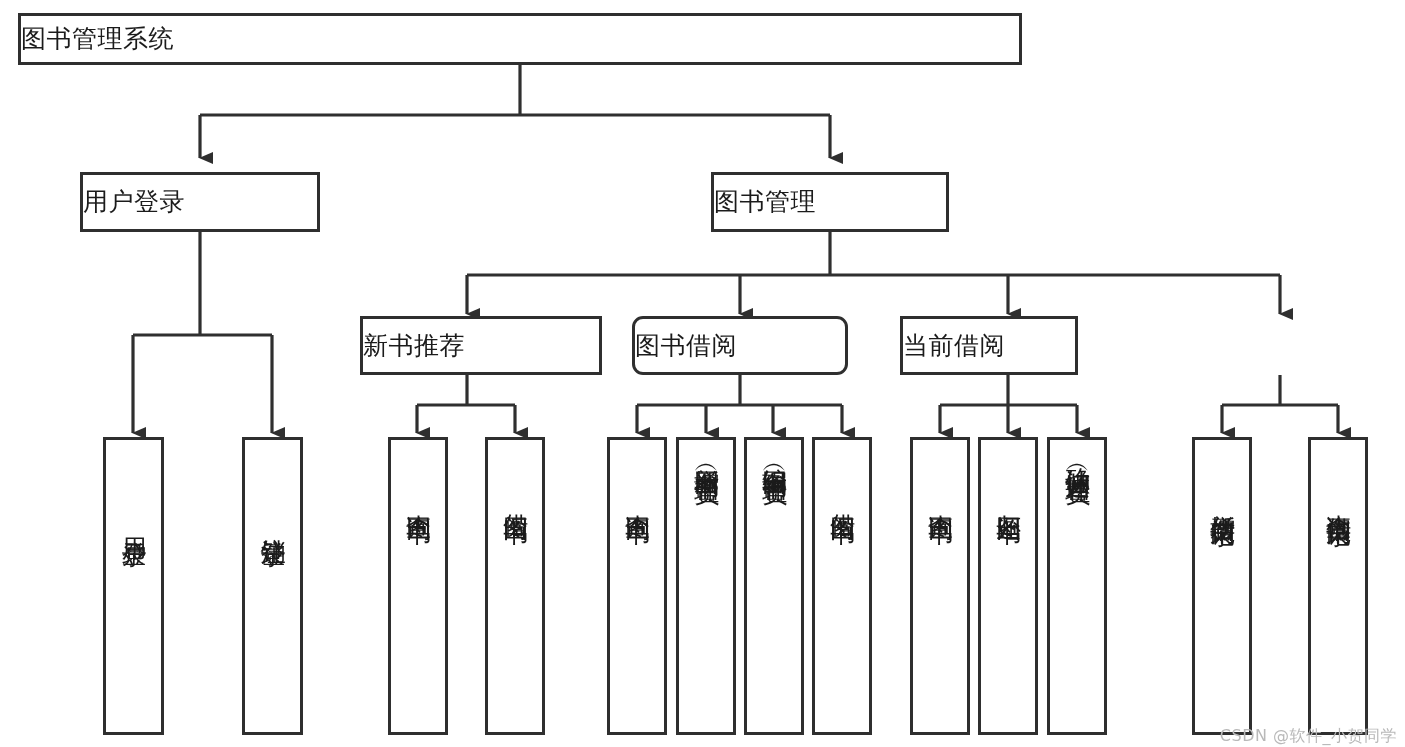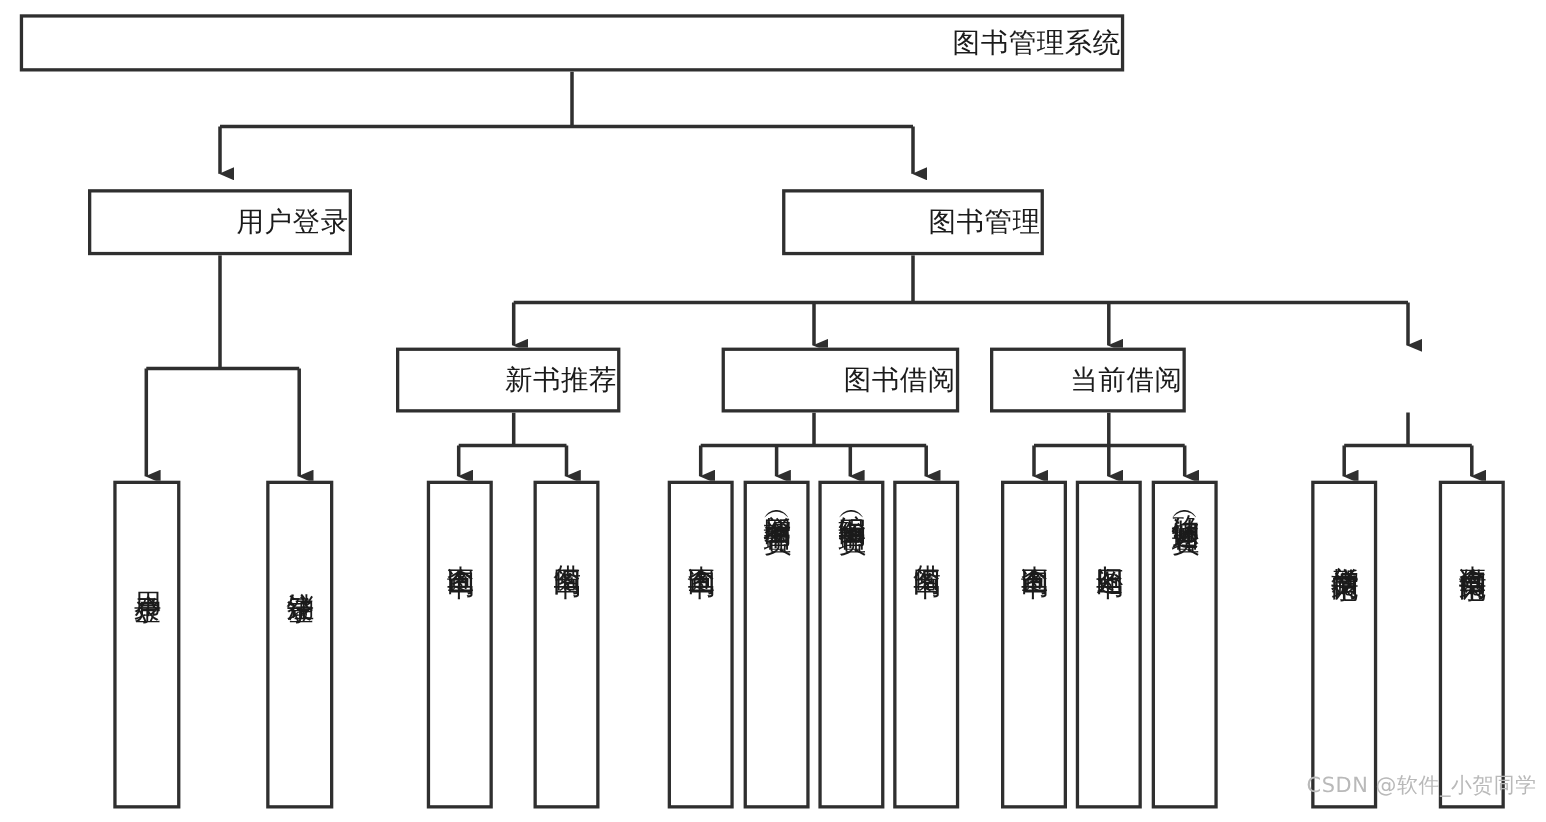--- a/index.html
+++ b/index.html
@@ -25,21 +25,21 @@
     width: 1405px;
     height: 747px;
   }
   .node-box {
     position: absolute;
     box-sizing: border-box;
     border: 3px solid #2f2f2f;
     background: #ffffff;
     display: flex;
     align-items: center;
-    justify-content: flex-end;
+    justify-content: flex-start;
     z-index: 3;
   }
   .node-label-h {
     font-size: 25px;
     color: #1b1b1b;
     line-height: 1.1;
     letter-spacing: 0.5px;
     white-space: nowrap;
     text-align: center;
   }
@@ -63,22 +63,22 @@
   }
   .leaf-short .node-label-v {
     margin-top: 72px;
   }
   .leaf-mid .node-label-v {
     margin-top: 48px;
   }
   #watermark {
     position: absolute;
     right: 8px;
-    bottom: 20px;
-    font-size: 19px;
+    bottom: 0;
+    font-size: 16px;
     color: #b9b9b9;
     letter-spacing: 0.5px;
     white-space: nowrap;
     z-index: 6;
     font-family: "DejaVu Sans", "Liberation Sans", sans-serif;
   }
 </style>
 </head>
 <body>
 
@@ -135,29 +135,29 @@
   </svg>
 
   <div class="node-box" style="left:18px; top:13px; width:1004px; height:52px;">
     <span class="node-label-h">图书管理系统</span>
   </div>
 
   <div class="node-box" style="left:80px; top:172px; width:240px; height:60px;">
     <span class="node-label-h">用户登录</span>
   </div>
 
-  <div class="node-box" style="left:711px; top:172px; width:238px; height:60px;padding-left:21px;">
+  <div class="node-box" style="left:711px; top:172px; width:238px; height:60px;">
     <span class="node-label-h">图书管理</span>
   </div>
 
-  <div class="node-box" style="left:360px; top:316px; width:204px; height:59px;">
+  <div class="node-box" style="left:360px; top:316px; width:242px; height:59px;">
     <span class="node-label-h">新书推荐</span>
   </div>
 
-  <div class="node-box" style="left:656px; top:316px; width:216px; height:59px;">
+  <div class="node-box" style="left:632px; top:316px; width:216px; height:59px;border-radius:11px;">
     <span class="node-label-h">图书借阅</span>
   </div>
 
   <div class="node-box" style="left:900px; top:316px; width:178px; height:59px;">
     <span class="node-label-h">当前借阅</span>
   </div>
 
 
   <div class="node-box leaf-box leaf-short" style="left:103px; top:437px; width:61px; height:298px;">
     <span class="node-label-v">用户登录</span>

